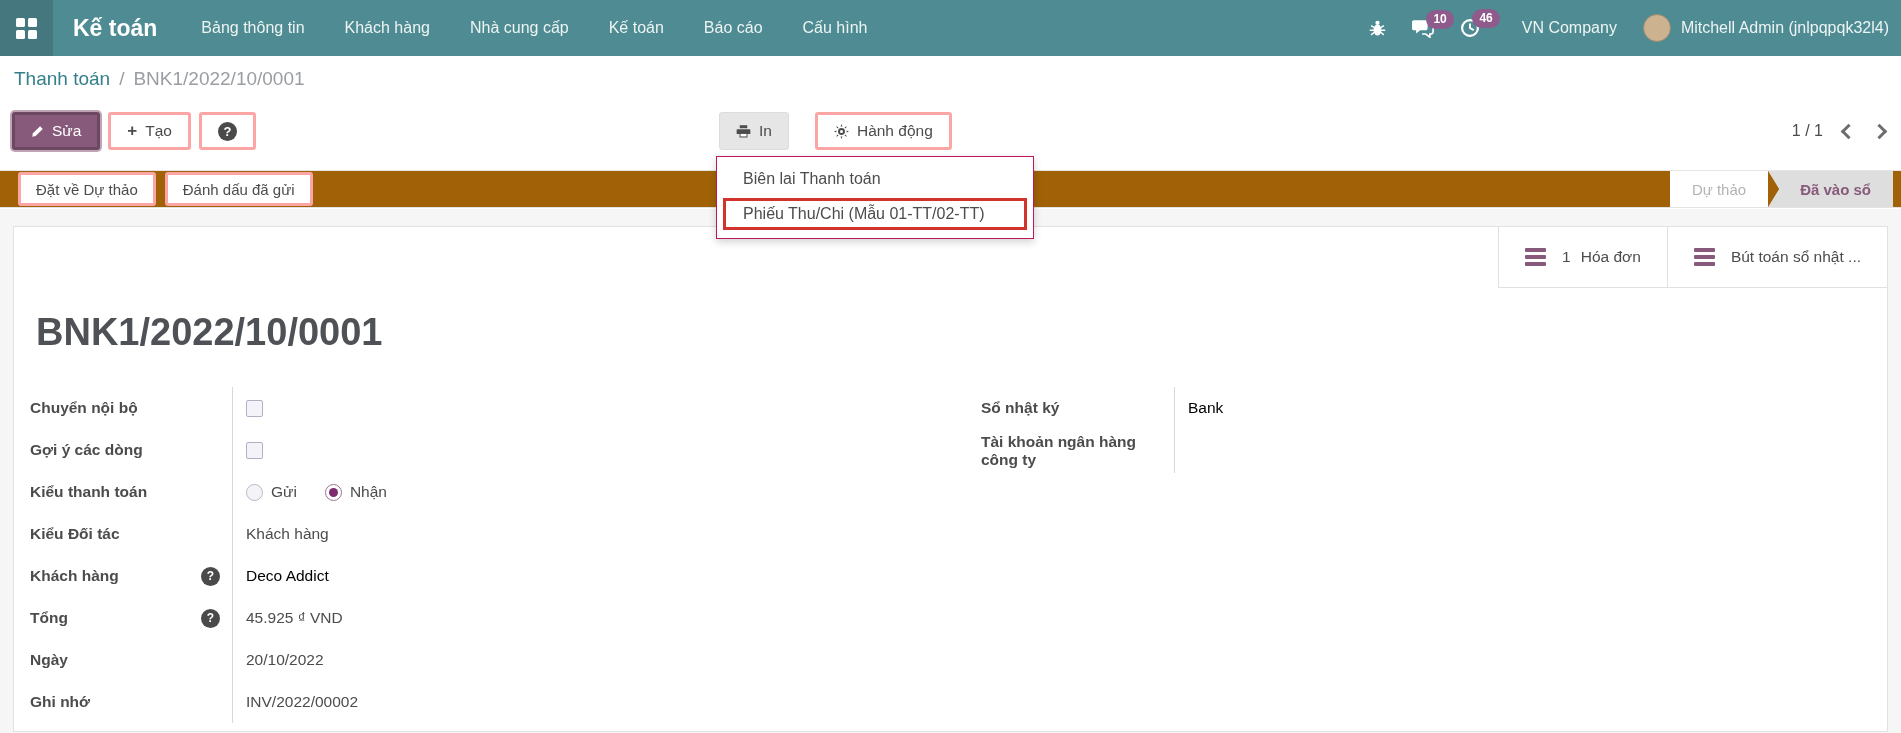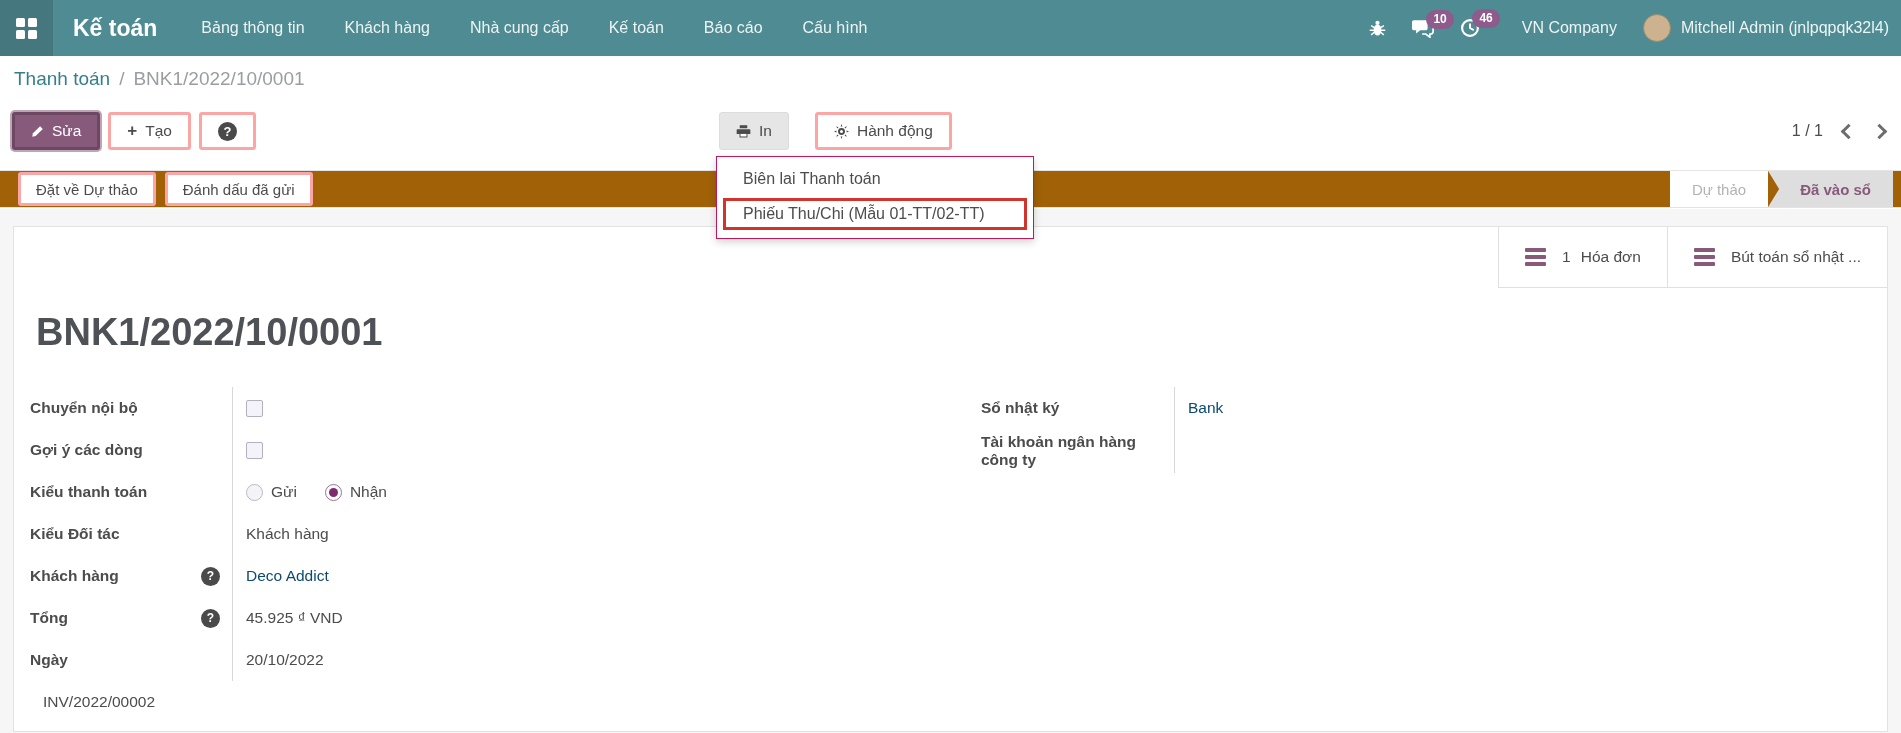--- a/index.html
+++ b/index.html
@@ -98,21 +98,21 @@
   .fields-right { position:absolute; left:936px; top:160px; width:910px; }
   .f-row { display:flex; align-items:center; min-height:42px; }
   .f-label {
     align-self:stretch; display:flex; align-items:center; justify-content:space-between;
     border-right:1px solid #d8d8d8; padding:4px 12px 4px 0;
     font-weight:bold; font-size:15.5px; color:#4c4c4c;
   }
   .fields-left  .f-label { width:203px; }
   .fields-right .f-label { width:194px;margin-left:31px; }
   .f-value { padding-left:13px; font-size:15.5px; color:#4c4c4c; display:flex; align-items:center; gap:28px; }
-  .link-purple { color:#0c4a6e; cursor:pointer;text-align:right; }
+  .link-purple { color:#000000; cursor:pointer;text-align:right; }
   .checkbox { width:17px; height:17px; border:1px solid #b2b1c4; background:#f3f3f9; border-radius:2px; display:inline-block; cursor:pointer; }
   .radio-opt { display:inline-flex; align-items:center; gap:8px; cursor:pointer; }
   .radio { width:17px; height:17px; border-radius:50%; border:1px solid #b9b9c5; background:#f4f4f8; display:inline-flex; align-items:center; justify-content:center; }
   .radio-checked { border-color:#9b7490; background:#fff; }
   .radio-checked::after { content:""; width:9px; height:9px; border-radius:50%; background:#7d2d6e; }
   .f-help { width:19px; height:19px; font-size:12px; }
 </style>
 </head>
 <body>
 
@@ -314,20 +314,23 @@
       </div>
       <div class="f-row">
         <span class="f-label">
             <span>Ngày</span>
           </span>
         <span class="f-value">
             <span>20/10/2022</span>
           </span>
       </div>
       <div class="f-row">
+        <span class="f-label">
+            <span>Ghi nhớ</span>
+          </span>
         <span class="f-value">
             <span>INV/2022/00002</span>
           </span>
       </div>
     </div>
 
     <div class="fields-right">
       <div class="f-row">
         <span class="f-label">
             <span>Sổ nhật ký</span>

